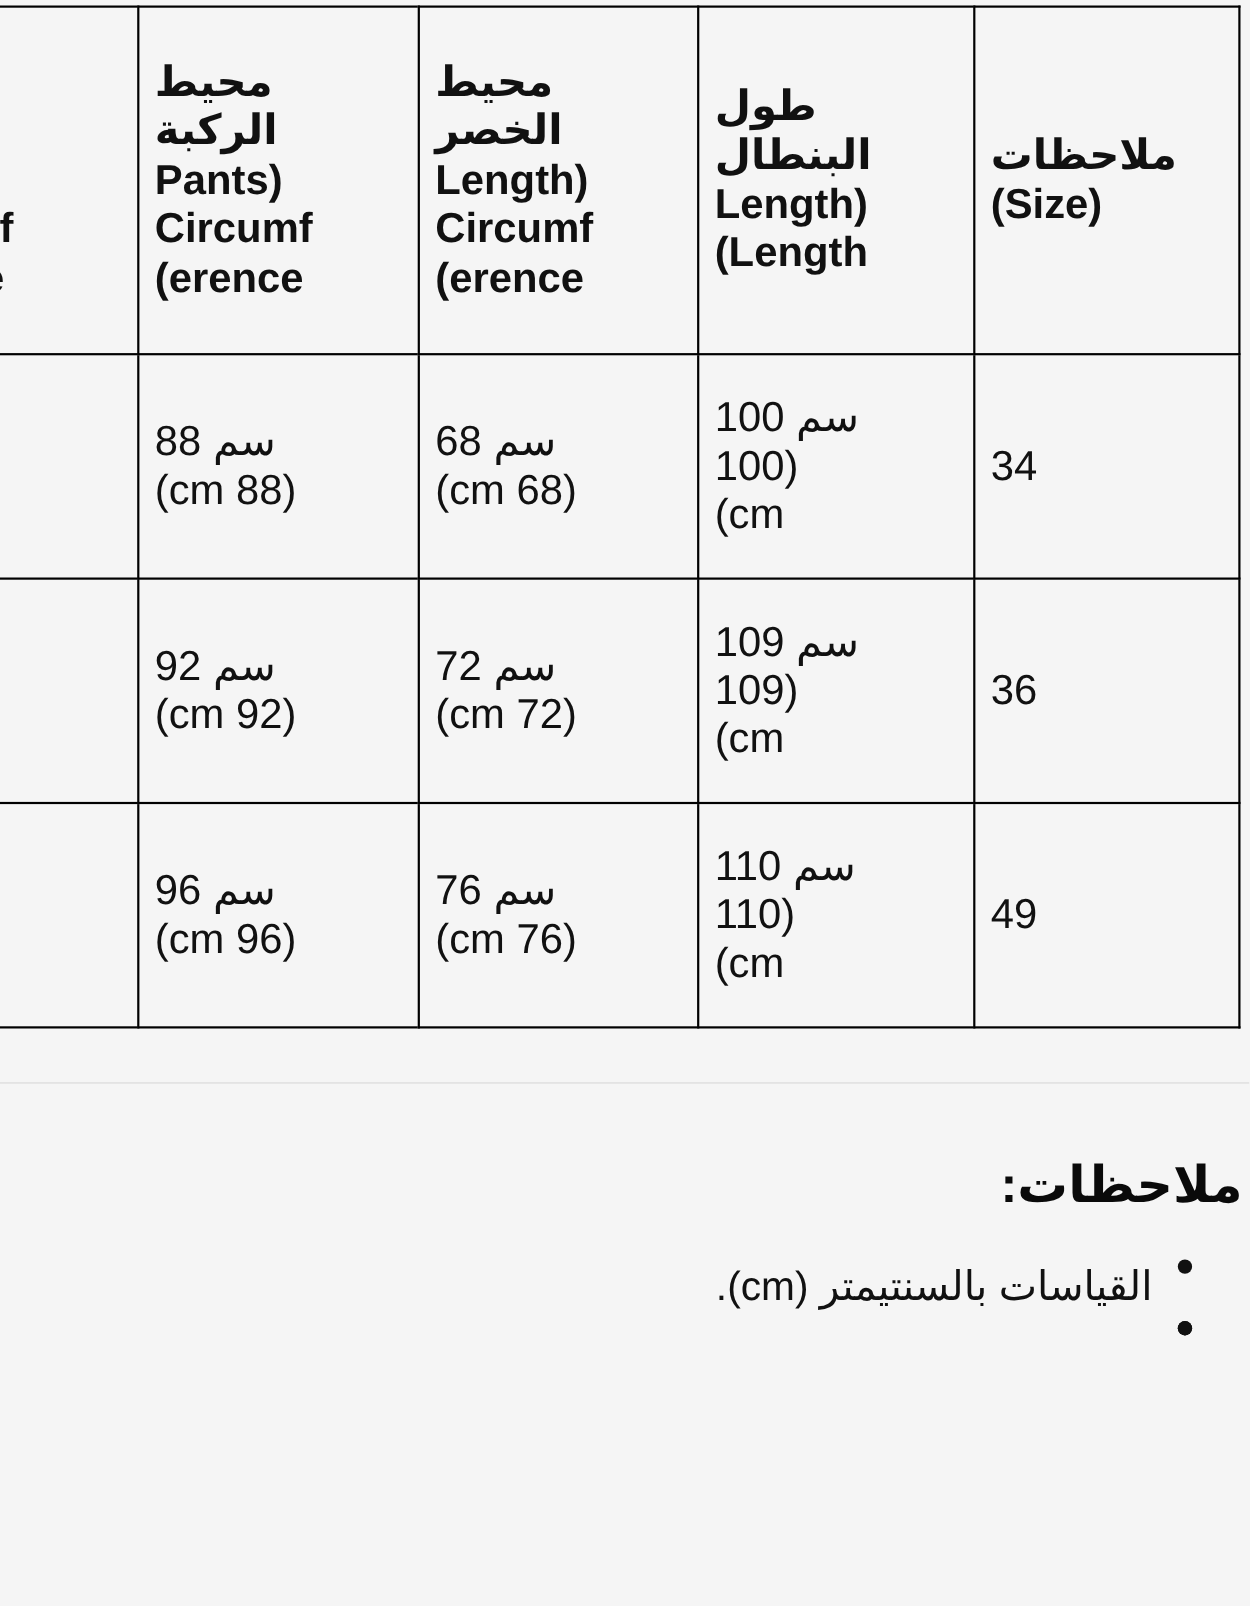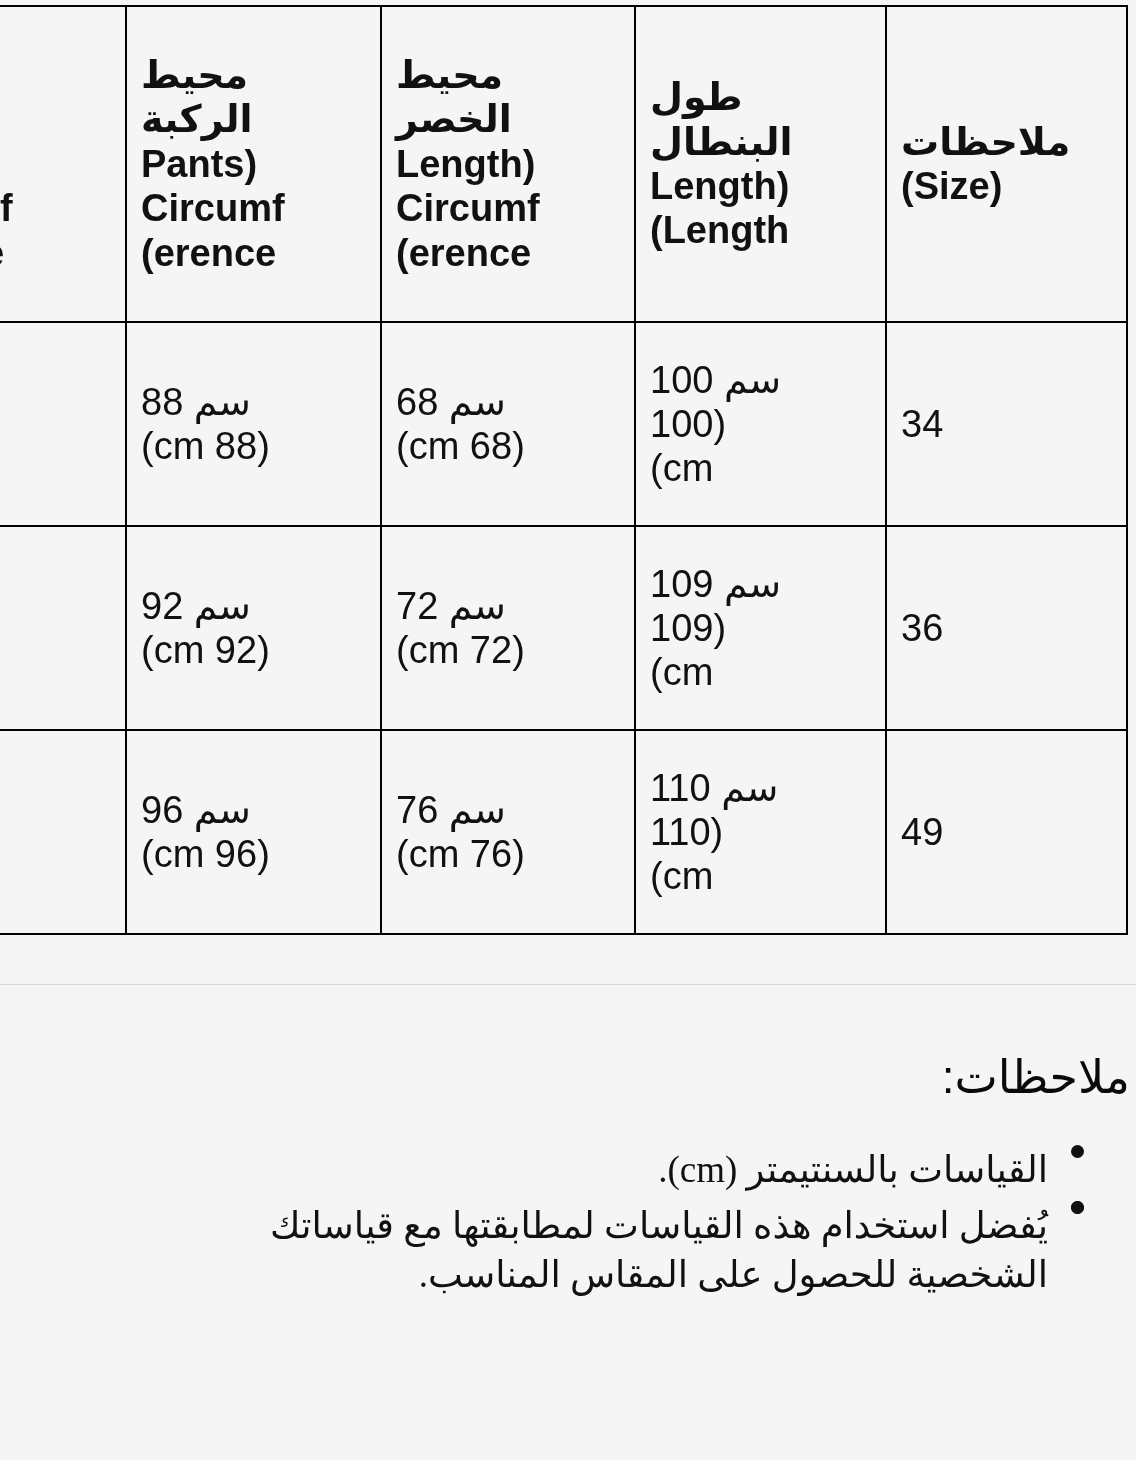--- a/index.html
+++ b/index.html
@@ -98,41 +98,40 @@
     top: 1050px;
     width: 1136px;
     direction: rtl;
     text-align: right;
   }
 
   .notes-title {
     margin: 0;
     padding: 0 6px 0 0;
     font-size: 46px;
-    font-weight: 400;
+    font-weight: 700;
     line-height: 1.2;
     color: #0a0a0a;
   }
 
   ul.notes-list {
     list-style: none;
     margin: 40px 0 0 0;
     padding: 0;
     direction: rtl;
   }
 
   ul.notes-list > li {
     position: relative;
     margin: 0 0 6px 0;
     padding: 0 88px 0 120px;
     font-size: 37px;
     line-height: 1.34;
     color: #111111;
     text-align: right;
-    font-family: Liberation Serif, serif;
   }
 
   ul.notes-list > li .bullet {
     position: absolute;
     right: 52px;
     top: 0.46em;
     width: 13px;
     height: 13px;
     border-radius: 50%;
     background: #111111;
@@ -300,18 +299,17 @@
     <ul class="notes-list">
       <li>
         <span class="bullet"></span>
         <span>القياسات بالسنتيمتر (cm).</span>
       </li>
       <li>
         <span class="bullet"></span>
       </li>
       <li>
         <span class="bullet"></span>
-        <span>يُفضل استخدام هذه القياسات لمطابقتها مع قياساتك الشخصية للحصول على المقاس المناسب.</span>
       </li>
     </ul>
   </div>
 
 </div>
 
 </body></html>

